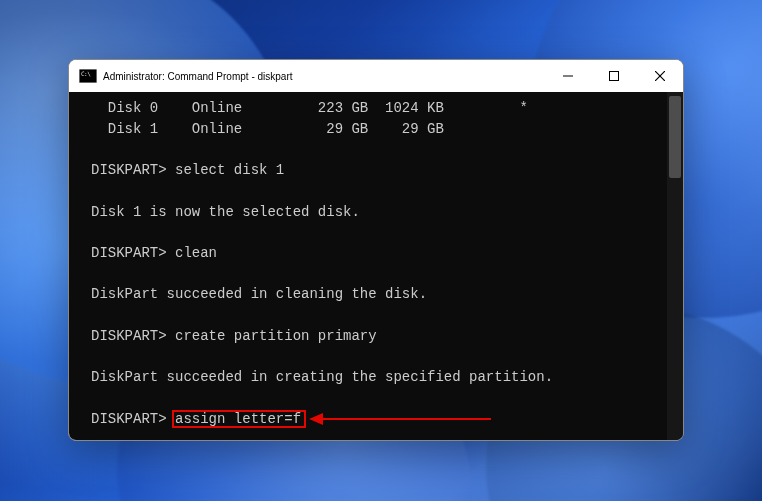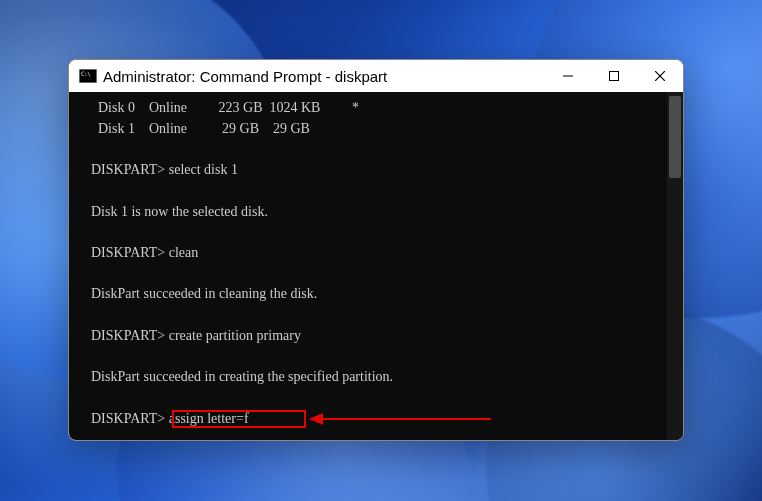--- a/index.html
+++ b/index.html
@@ -72,21 +72,21 @@
   }
   .cmd-icon::before {
     content: "C:\\";
     position: absolute;
     color: #ddd;
     font: 6px/1 monospace;
     left: 1px; top: 1px;
     letter-spacing: -0.5px;
   }
   .title-text {
-    font-size: 15px;
+    font-size: 10px;
     color: #000;
     white-space: nowrap;
   }
   .titlebar-spacer { flex: 1; }
   .win-controls { display: flex; height: 100%; }
   .win-btn {
     width: 46px; height: 100%;
     display: flex; align-items: center; justify-content: center;
     color: #000;
   }
@@ -113,21 +113,21 @@
     position: relative;
   }
   .thumb {
     position: absolute;
     left: 2px; right: 2px;
     top: 4px; height: 82px;
     background: #4d4d4d;
     border-radius: 2px;
   }
   .blank-line { height: 1.48em; }
-  .row { display: block; font-family: Liberation Serif, serif; }
+  .row { display: block; }
 
   
   .hl-box {
     position: absolute;
     border: 2px solid #e10600;
     pointer-events: none;
     box-sizing: border-box;
   }
   .hl-arrow {
     position: absolute;

